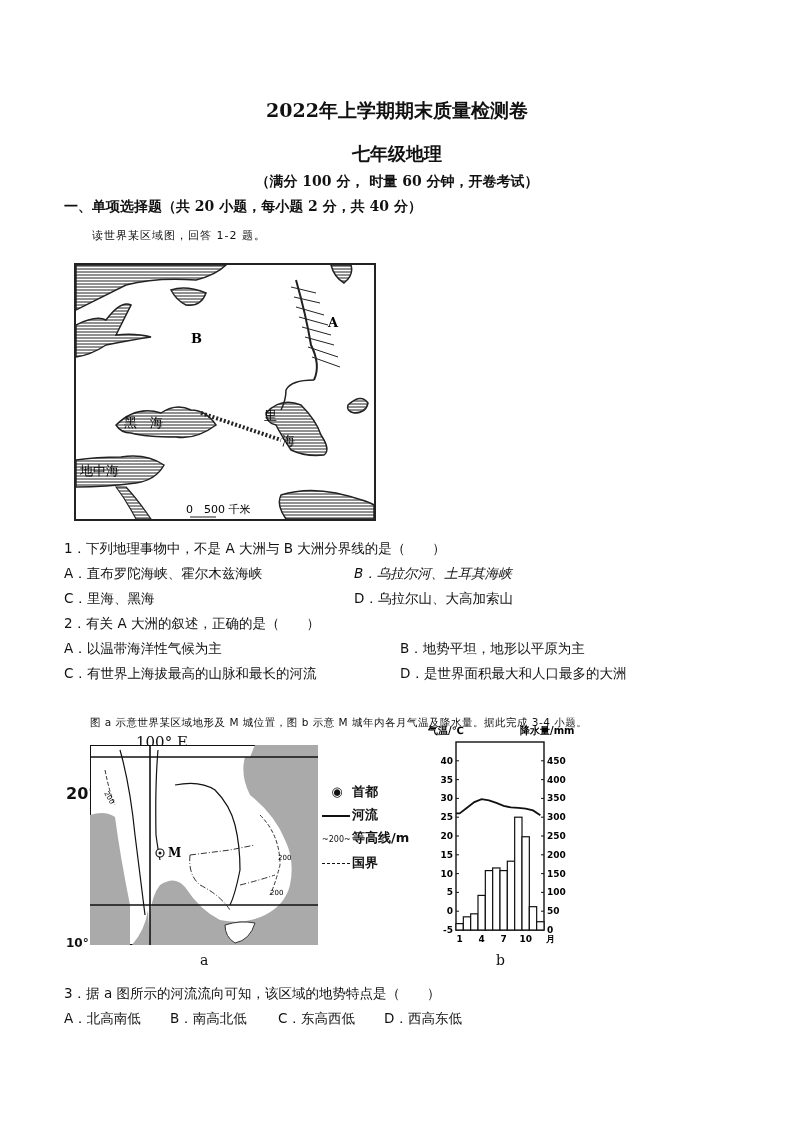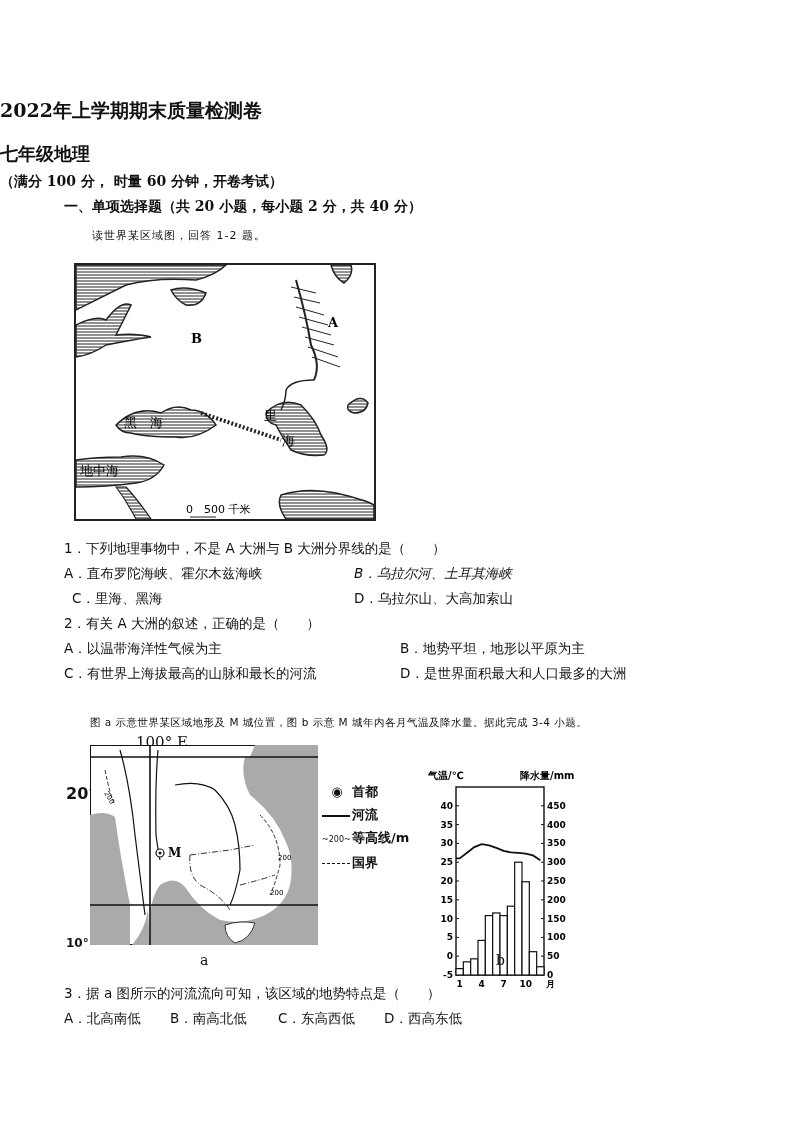--- a/index.html
+++ b/index.html
@@ -1,18 +1,18 @@
 <!DOCTYPE html>
 <html><head>
 <meta charset="utf-8">
 <style>
   html,body{margin:0;padding:0;background:#fff;}
   body{width:794px;height:1123px;position:relative;font-family:"DejaVu Sans",sans-serif;color:#111;overflow:hidden;}
   .abs{position:absolute;}
-  .title{left:0;width:794px;text-align:left;font-family:"DejaVu Serif",serif;font-weight:bold;}
+  .title{left:0;width:794px;text-align:center;font-family:"DejaVu Serif",serif;font-weight:bold;}
   .t1{top:98px;font-size:19px;}
   .t2{top:142px;font-size:18px;}
   .t3{top:173px;font-size:14px;}
   .sec{top:198px;left:64px;font-size:14px;font-weight:bold;font-family:"DejaVu Serif",serif;}
   .intro{font-size:11px;letter-spacing:1px;}
   .q{font-size:13.5px;}
   .map1{left:74px;top:263px;width:302px;height:258px;border:2px solid #222;box-sizing:border-box;}
   .mapa{left:90px;top:745px;width:228px;height:200px;}
   .legend{left:322px;top:780px;font-size:13px;font-weight:bold;line-height:23px;}
 </style>
@@ -74,21 +74,21 @@
     <text x="206" y="180" font-size="13">海</text>
     <text x="4" y="210" font-size="13">地中海</text>
     <text x="110" y="248" font-size="11">0　500 千米</text>
     <line x1="114" y1="252" x2="140" y2="252" stroke="#222" stroke-width="1"></line>
   </svg>
 </div>
 
 <div class="abs q" style="left:64px;top:540px;">1．下列地理事物中，不是 A 大洲与 B 大洲分界线的是（　　）</div>
 <div class="abs q" style="left:64px;top:565px;">A．直布罗陀海峡、霍尔木兹海峡</div>
 <div class="abs q" style="left:354px;top:565px;font-style:italic;">B．乌拉尔河、土耳其海峡</div>
-<div class="abs q" style="left:64px;top:590px;margin-left:8px;">C．里海、黑海</div>
+<div class="abs q" style="left:64px;top:590px;">C．里海、黑海</div>
 <div class="abs q" style="left:354px;top:590px;text-align:right;">D．乌拉尔山、大高加索山</div>
 
 <div class="abs q" style="left:64px;top:615px;">2．有关 A 大洲的叙述，正确的是（　　）</div>
 <div class="abs q" style="left:64px;top:640px;">A．以温带海洋性气候为主</div>
 <div class="abs q" style="left:400px;top:640px;">B．地势平坦，地形以平原为主</div>
 <div class="abs q" style="left:64px;top:665px;">C．有世界上海拔最高的山脉和最长的河流</div>
 <div class="abs q" style="left:400px;top:665px;">D．是世界面积最大和人口最多的大洲</div>
 
 <div class="abs intro" style="left:90px;top:716px;font-size:10.5px;letter-spacing:0.5px;">图 a 示意世界某区域地形及 M 城位置，图 b 示意 M 城年内各月气温及降水量。据此完成 3-4 小题。</div>
 
@@ -131,21 +131,21 @@
 </div>
 <div class="abs" style="left:200px;top:952px;font-size:14px;font-family:'DejaVu Serif',serif;">a</div>
 
 <div class="abs legend">
   <div><span style="display:inline-block;width:30px;text-align:center;">◉</span><span>首都</span></div>
   <div><span style="display:inline-block;width:28px;border-top:2px solid #111;vertical-align:middle;margin-right:2px;"></span><span>河流</span></div>
   <div><span style="font-size:8px;font-weight:normal;display:inline-block;width:30px;">~200~</span><span>等高线/m</span></div>
   <div><span style="display:inline-block;width:28px;border-top:1.5px dashed #111;vertical-align:middle;margin-right:2px;"></span><span>国界</span></div>
 </div>
 
-<div class="abs" style="left:428px;top:722px;margin-top:45px;">
+<div class="abs" style="left:428px;top:722px;">
   <svg id="chart" width="160" height="230" viewBox="0 0 160 230">
       <text x="0" y="12" font-size="10" font-weight="bold">气温/℃</text>
       <text x="92" y="12" font-size="10" font-weight="bold">降水量/mm</text>
       <rect x="28" y="20" width="88" height="188" fill="#fff" stroke="#111" stroke-width="1.4"></rect>
       <line x1="28" y1="208" x2="31" y2="208" stroke="#111"></line>
       <text x="25" y="211" font-size="9" font-weight="bold" text-anchor="end">-5</text>
       <line x1="28" y1="189.2" x2="31" y2="189.2" stroke="#111"></line>
       <text x="25" y="192.2" font-size="9" font-weight="bold" text-anchor="end">0</text>
       <line x1="28" y1="170.4" x2="31" y2="170.4" stroke="#111"></line>
       <text x="25" y="173.4" font-size="9" font-weight="bold" text-anchor="end">5</text>

